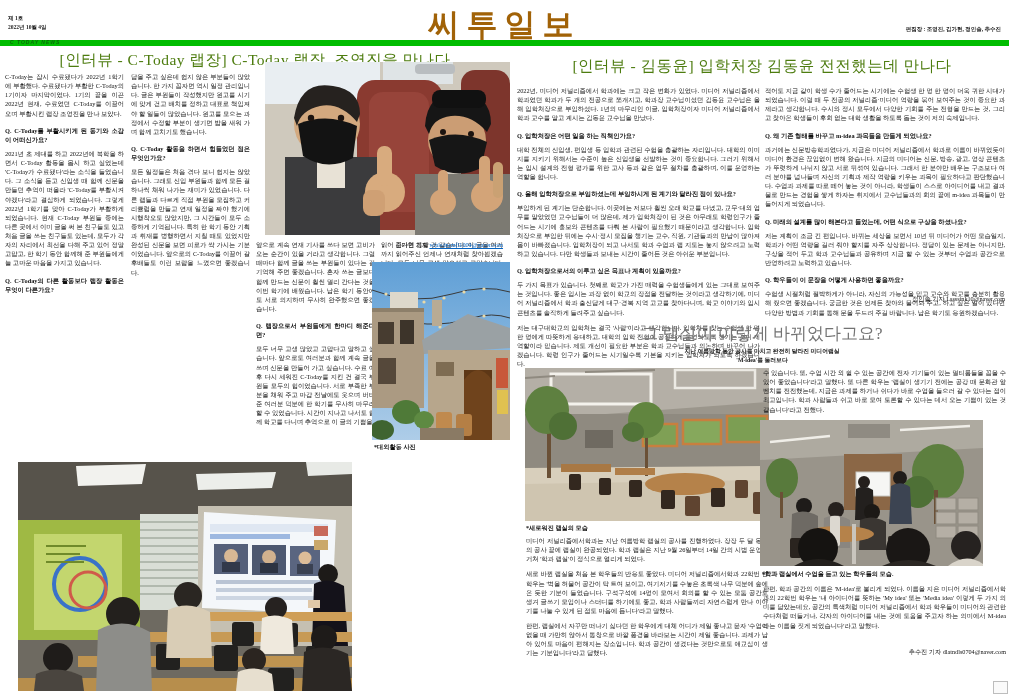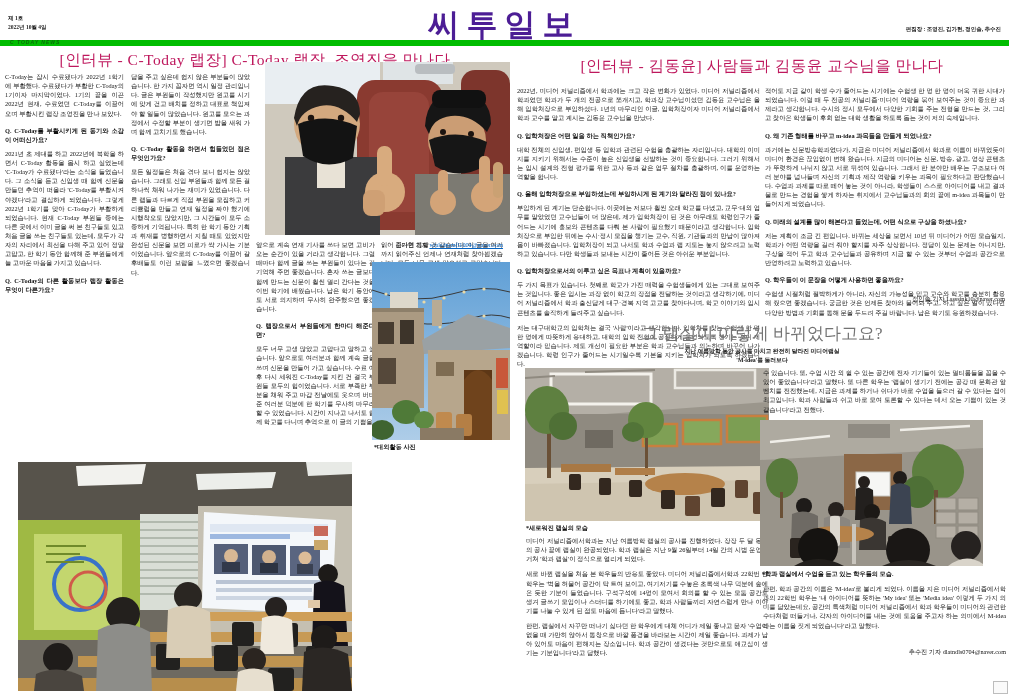--- a/index.html
+++ b/index.html
@@ -1,27 +1,27 @@
 <!DOCTYPE html>
 <html><head>
 <meta charset="utf-8">
 <style>
   html,body{margin:0;padding:0;background:#fff;}
   .page{position:relative;width:1009px;height:698px;background:#ffffff;overflow:hidden;
         font-family:"Liberation Serif","DejaVu Serif",serif;color:#0a0a0a;}
   
   .issue-info{position:absolute;left:8px;top:14px;font-size:5.5px;line-height:1.6;font-weight:bold;color:#222;}
   .masthead-title{position:absolute;left:0;right:0;top:4px;text-align:center;font-size:31px;font-weight:bold;
-                  letter-spacing:7px;color:#4c1d95;}
+                  letter-spacing:7px;color:#a16207;}
   .editors{position:absolute;right:8px;top:26px;font-size:5.5px;font-weight:bold;color:#222;}
   .ribbon{position:absolute;left:0;top:40px;width:1009px;height:6px;background:#00bd00;}
   .ribbon-label{position:absolute;left:10px;top:-1px;font-size:5px;font-style:italic;font-weight:bold;color:#0a6b0a;
                 font-family:"Liberation Sans",sans-serif;letter-spacing:1px;}
   
-  .headline{position:absolute;font-size:15.5px;letter-spacing:0.5px;text-align:center;color:#be185d;white-space:nowrap;}
+  .headline{position:absolute;font-size:15.5px;letter-spacing:0.5px;text-align:center;color:#4d7c0f;white-space:nowrap;}
   .headline-left{left:0;width:510px;top:50px;}
   .headline-right{left:515px;width:494px;top:56px;}
   .section-headline{position:absolute;left:515px;width:494px;top:322px;text-align:center;font-size:17px;color:#737373;}
   .section-sub{position:absolute;left:515px;width:494px;top:347px;text-align:center;font-size:5.8px;font-weight:bold;
                line-height:1.6;color:#111;}
   
   .col{position:absolute;text-align:justify;font-size:6.3px;line-height:1.45;color:#111;}
   .col p{margin:0 0 6px 0;}
   .col p.q{font-weight:bold;margin:8px 0 5px 0;}
   .caption{position:absolute;font-size:6.2px;font-weight:bold;color:#111;}
@@ -248,21 +248,21 @@
       <path d="M244 156 Q258 150 274 158 L276 192 L242 192 Z" fill="#efe9dd"></path>
       <circle cx="306" cy="176" r="13" fill="#1e1b19"></circle>
       <path d="M286 190 Q306 180 330 192 L334 229 L284 229 Z" fill="#2b2724"></path>
       <circle cx="236" cy="198" r="12" fill="#2b2520"></circle>
       <path d="M220 210 Q236 202 254 212 L256 229 L218 229 Z" fill="#e7dfcf"></path>
       <circle cx="40" cy="196" r="15" fill="#1f1c1a"></circle>
       <path d="M18 212 Q40 202 64 214 L66 229 L16 229 Z" fill="#4a453f"></path>
     </svg>
   </div>
 
-  <div class="headline headline-right">[인터뷰 - 김동윤] 사람들과 김동윤 교수님을 만나다</div>
+  <div class="headline headline-right">[인터뷰 - 김동윤] 입학처장 김동윤 전전했는데 만나다</div>
 
   <div class="col" style="left:517px;top:86px;width:243px;height:222px;">
     <p>2022년, 미디어 저널리즘에서 학과에는 크고 작은 변화가 있었다. 미디어 저널리즘에서 학과였던 학과가 두 개의 전공으로 쪼개지고, 학과장 교수님이셨던 김동윤 교수님은 올해 입학처장으로 부임하셨다. 1년의 마무리인 이글, 입학처장이자 미디어 저널리즘에서 학과 교수를 맡고 계시는 김동윤 교수님을 만났다.</p>
     <p class="q">Q. 입학처장은 어떤 일을 하는 직책인가요?</p>
     <p>대학 전체의 신입생, 편입생 등 입학과 관련된 수험을 총괄하는 자리입니다. 대학의 이미지를 지키기 위해서는 수준이 높은 신입생을 선발하는 것이 중요합니다. 그러기 위해서는 입시 설계와 전형 평가를 위한 고사 등과 같은 업무 절차를 총괄하며, 이를 운영하는 역할을 합니다.</p>
     <p class="q">Q. 올해 입학처장으로 부임하셨는데 부임하시게 된 계기와 달라진 점이 있나요?</p>
     <p>부임하게 된 계기는 단순합니다. 이곳에는 저보다 훨씬 오래 학교를 다녔고, 교무·대외 업무를 맡았었던 교수님들이 더 많은데, 제가 입학처장이 된 것은 아무래도 학령인구가 줄어드는 시기에 홍보와 콘텐츠를 다뤄 본 사람이 필요했기 때문이라고 생각합니다. 입학처장으로 부임한 뒤에는 수시·정시 모집을 챙기는 교수, 직원, 기관들과의 만남이 많아져 몸이 바빠졌습니다. 입학처장이 되고 나서도 학과 수업과 랩 지도는 놓지 않으려고 노력하고 있습니다. 다만 학생들과 보내는 시간이 줄어든 것은 아쉬운 부분입니다.</p>
     <p class="q">Q. 입학처장으로서의 이루고 싶은 목표나 계획이 있을까요?</p>
     <p>두 가지 목표가 있습니다. 첫째로 학교가 가진 매력을 수험생들에게 있는 그대로 보여주는 것입니다. 좋은 입시는 과장 없이 학교의 장점을 전달하는 것이라고 생각하기에, 미디어 저널리즘에서 학과 출신답게 대구·경북 지역 고교를 찾아다니며, 학교 이야기와 입시 콘텐츠를 솔직하게 들려주고 싶습니다.</p>
     <p>저는 대구대학교의 입학처는 결국 '사람'이라고 생각합니다. 입학처를 찾는 수험생 한 명 한 명에게 따뜻하게 응대하고, 대학의 입학 전형이 공정하게 운영되도록 챙기는 것이 제 역할이라 믿습니다. 제도 개선이 필요한 부분은 학과 교수님들과 의논하며 바꾸어 나가겠습니다. 학령 인구가 줄어드는 시기일수록 기본을 지키는 입학처가 되도록 하겠습니다.</p>

